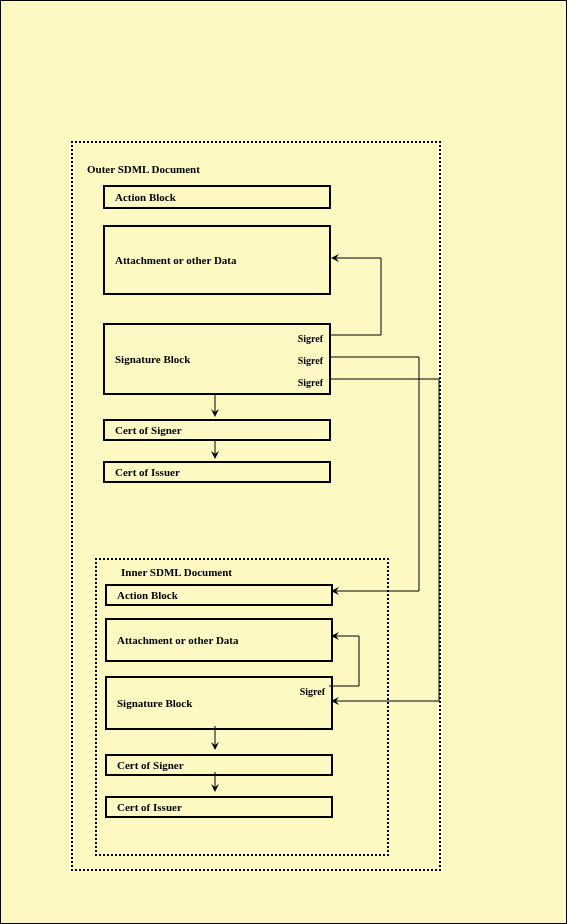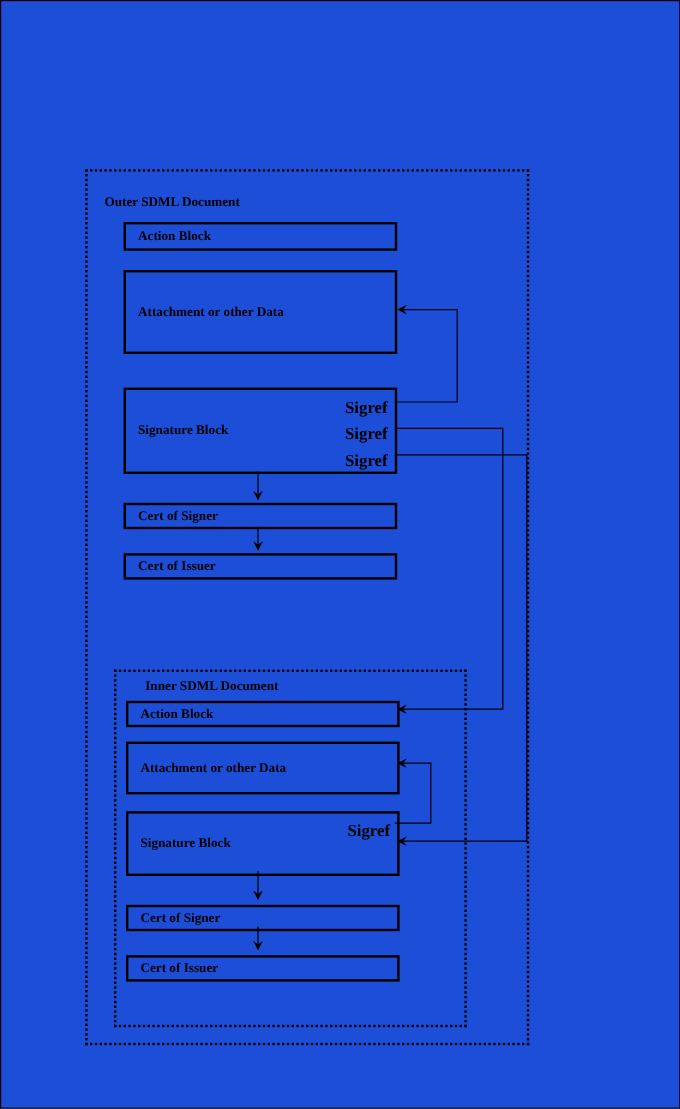--- a/index.html
+++ b/index.html
@@ -6,21 +6,21 @@
     margin: 0;
     padding: 0;
     background: #a0a0a0;
     font-family: "Times New Roman", serif;
     font-size: 11px;
   }
   .canvas {
     position: relative;
     width: 567px;
     height: 924px;
-    background: #1d4ed8;
+    background: #fef9c3;
     border: 1px solid #000;
     box-sizing: border-box;
   }
   .outerdoc {
     position: absolute;
     left: 70px;
     top: 140px;
     width: 370px;
     height: 730px;
     border: 2px dotted #000;
@@ -47,21 +47,21 @@
     box-sizing: border-box;
     font-weight: bold;
     padding-left: 10px;
     display: flex;
     align-items: center;
   }
   .sigref {
     position: absolute;
     right: 6px;
     font-weight: bold;
-    font-size: 14px;
+    font-size: 10px;
   }
   .innerdoc {
     position: absolute;
     left: 22px;
     top: 415px;
     width: 294px;
     height: 298px;
     border: 2px dotted #000;
     box-sizing: border-box;
   }

